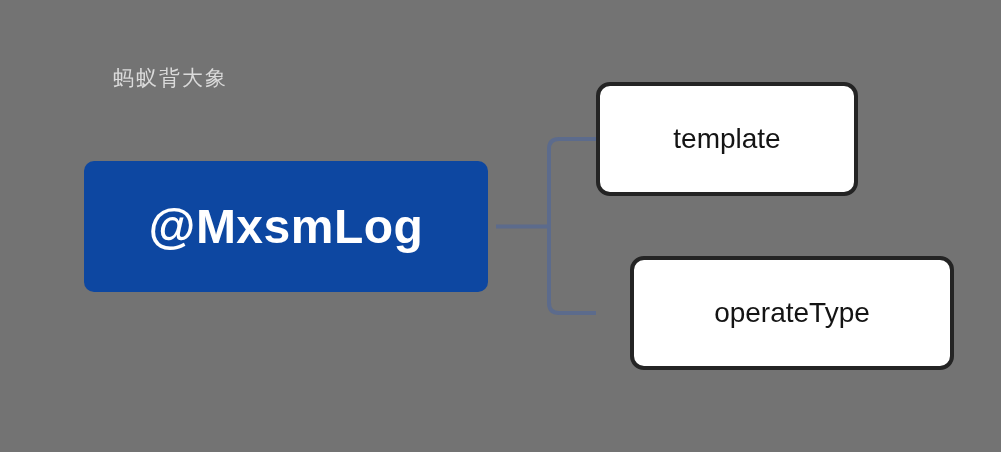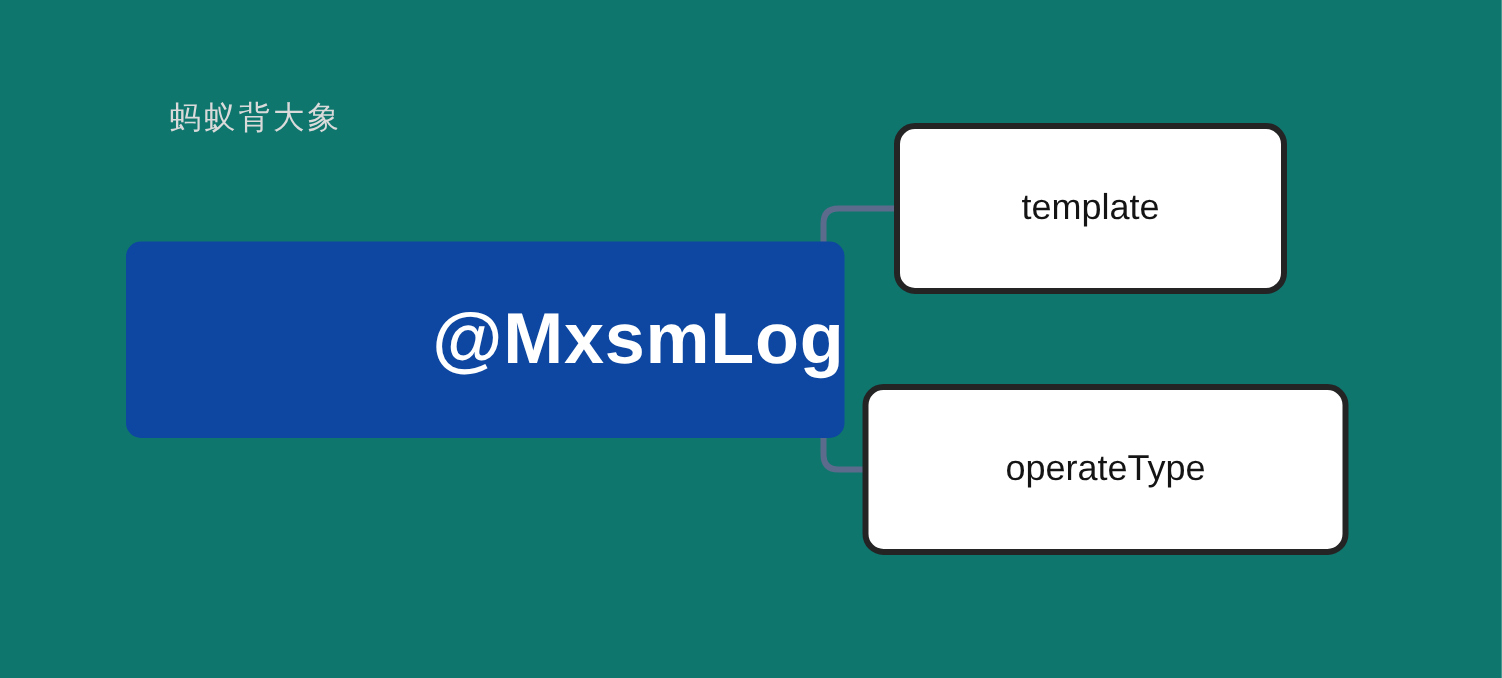--- a/index.html
+++ b/index.html
@@ -5,21 +5,21 @@
   * { margin: 0; padding: 0; box-sizing: border-box; }
   html, body { width: 1001px; height: 452px; }
   body {
     font-family: "Liberation Sans", "DejaVu Sans", sans-serif;
     overflow: hidden;
   }
   .canvas {
     position: relative;
     width: 1001px;
     height: 452px;
-    background: #0f766e;
+    background: #737373;
   }
   .watermark {
     position: absolute;
     color: #d8d8d8;
     user-select: none;
     white-space: nowrap;
   }
   .watermark.top-left {
     left: 113px;
     top: 64px;
@@ -44,45 +44,44 @@
   }
   .node {
     position: absolute;
     display: flex;
     align-items: center;
     justify-content: center;
   }
   .node.root {
     left: 84px;
     top: 161px;
-    width: 479px;
+    width: 404px;
     height: 131px;
     background: #0d47a1;
     border-radius: 10px;
     color: #ffffff;
     font-size: 48px;
     font-weight: bold;
     letter-spacing: 0.5px;
-    justify-content: flex-end;
   }
   .node.child {
     background: #ffffff;
     border: 4px solid #242424;
     border-radius: 14px;
     color: #141414;
-    font-size: 24px;
+    font-size: 28px;
   }
   .node.child.template {
     left: 596px;
     top: 82px;
     width: 262px;
     height: 114px;
   }
   .node.child.operate-type {
-    left: 575px;
+    left: 630px;
     top: 256px;
     width: 324px;
     height: 114px;
   }
 </style>
 </head>
 <body>
 
 <div class="canvas">
 

